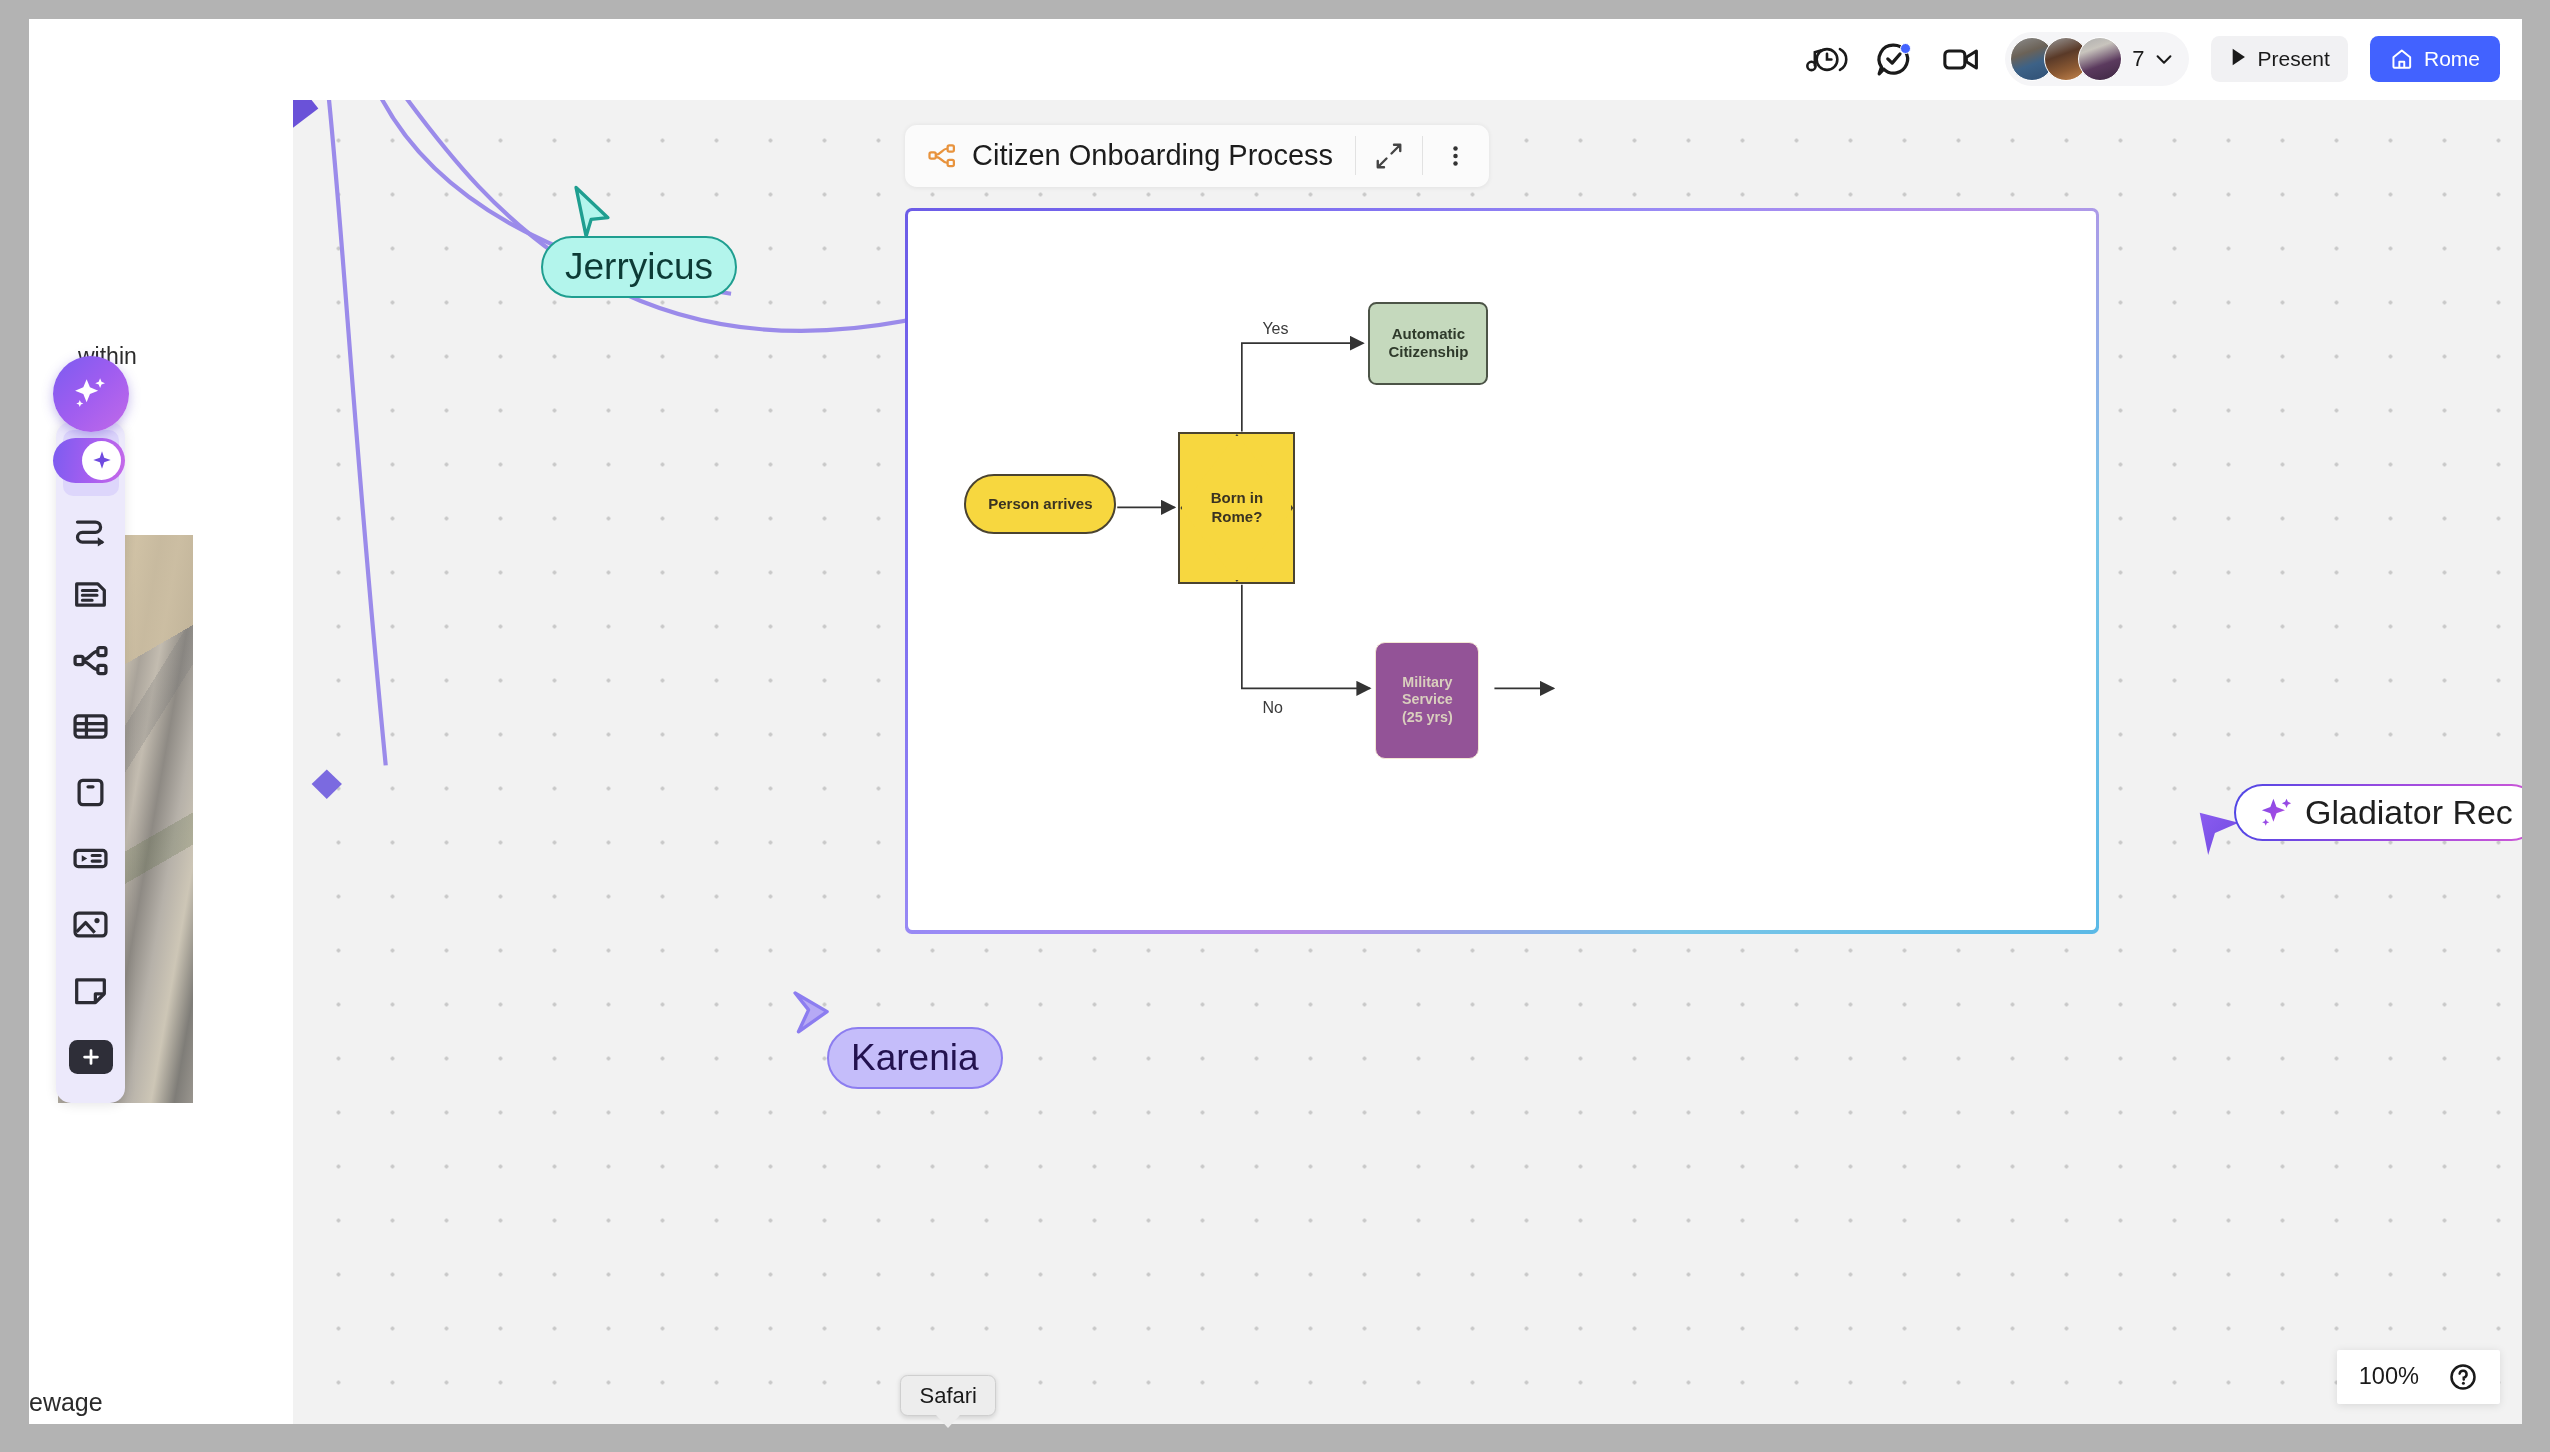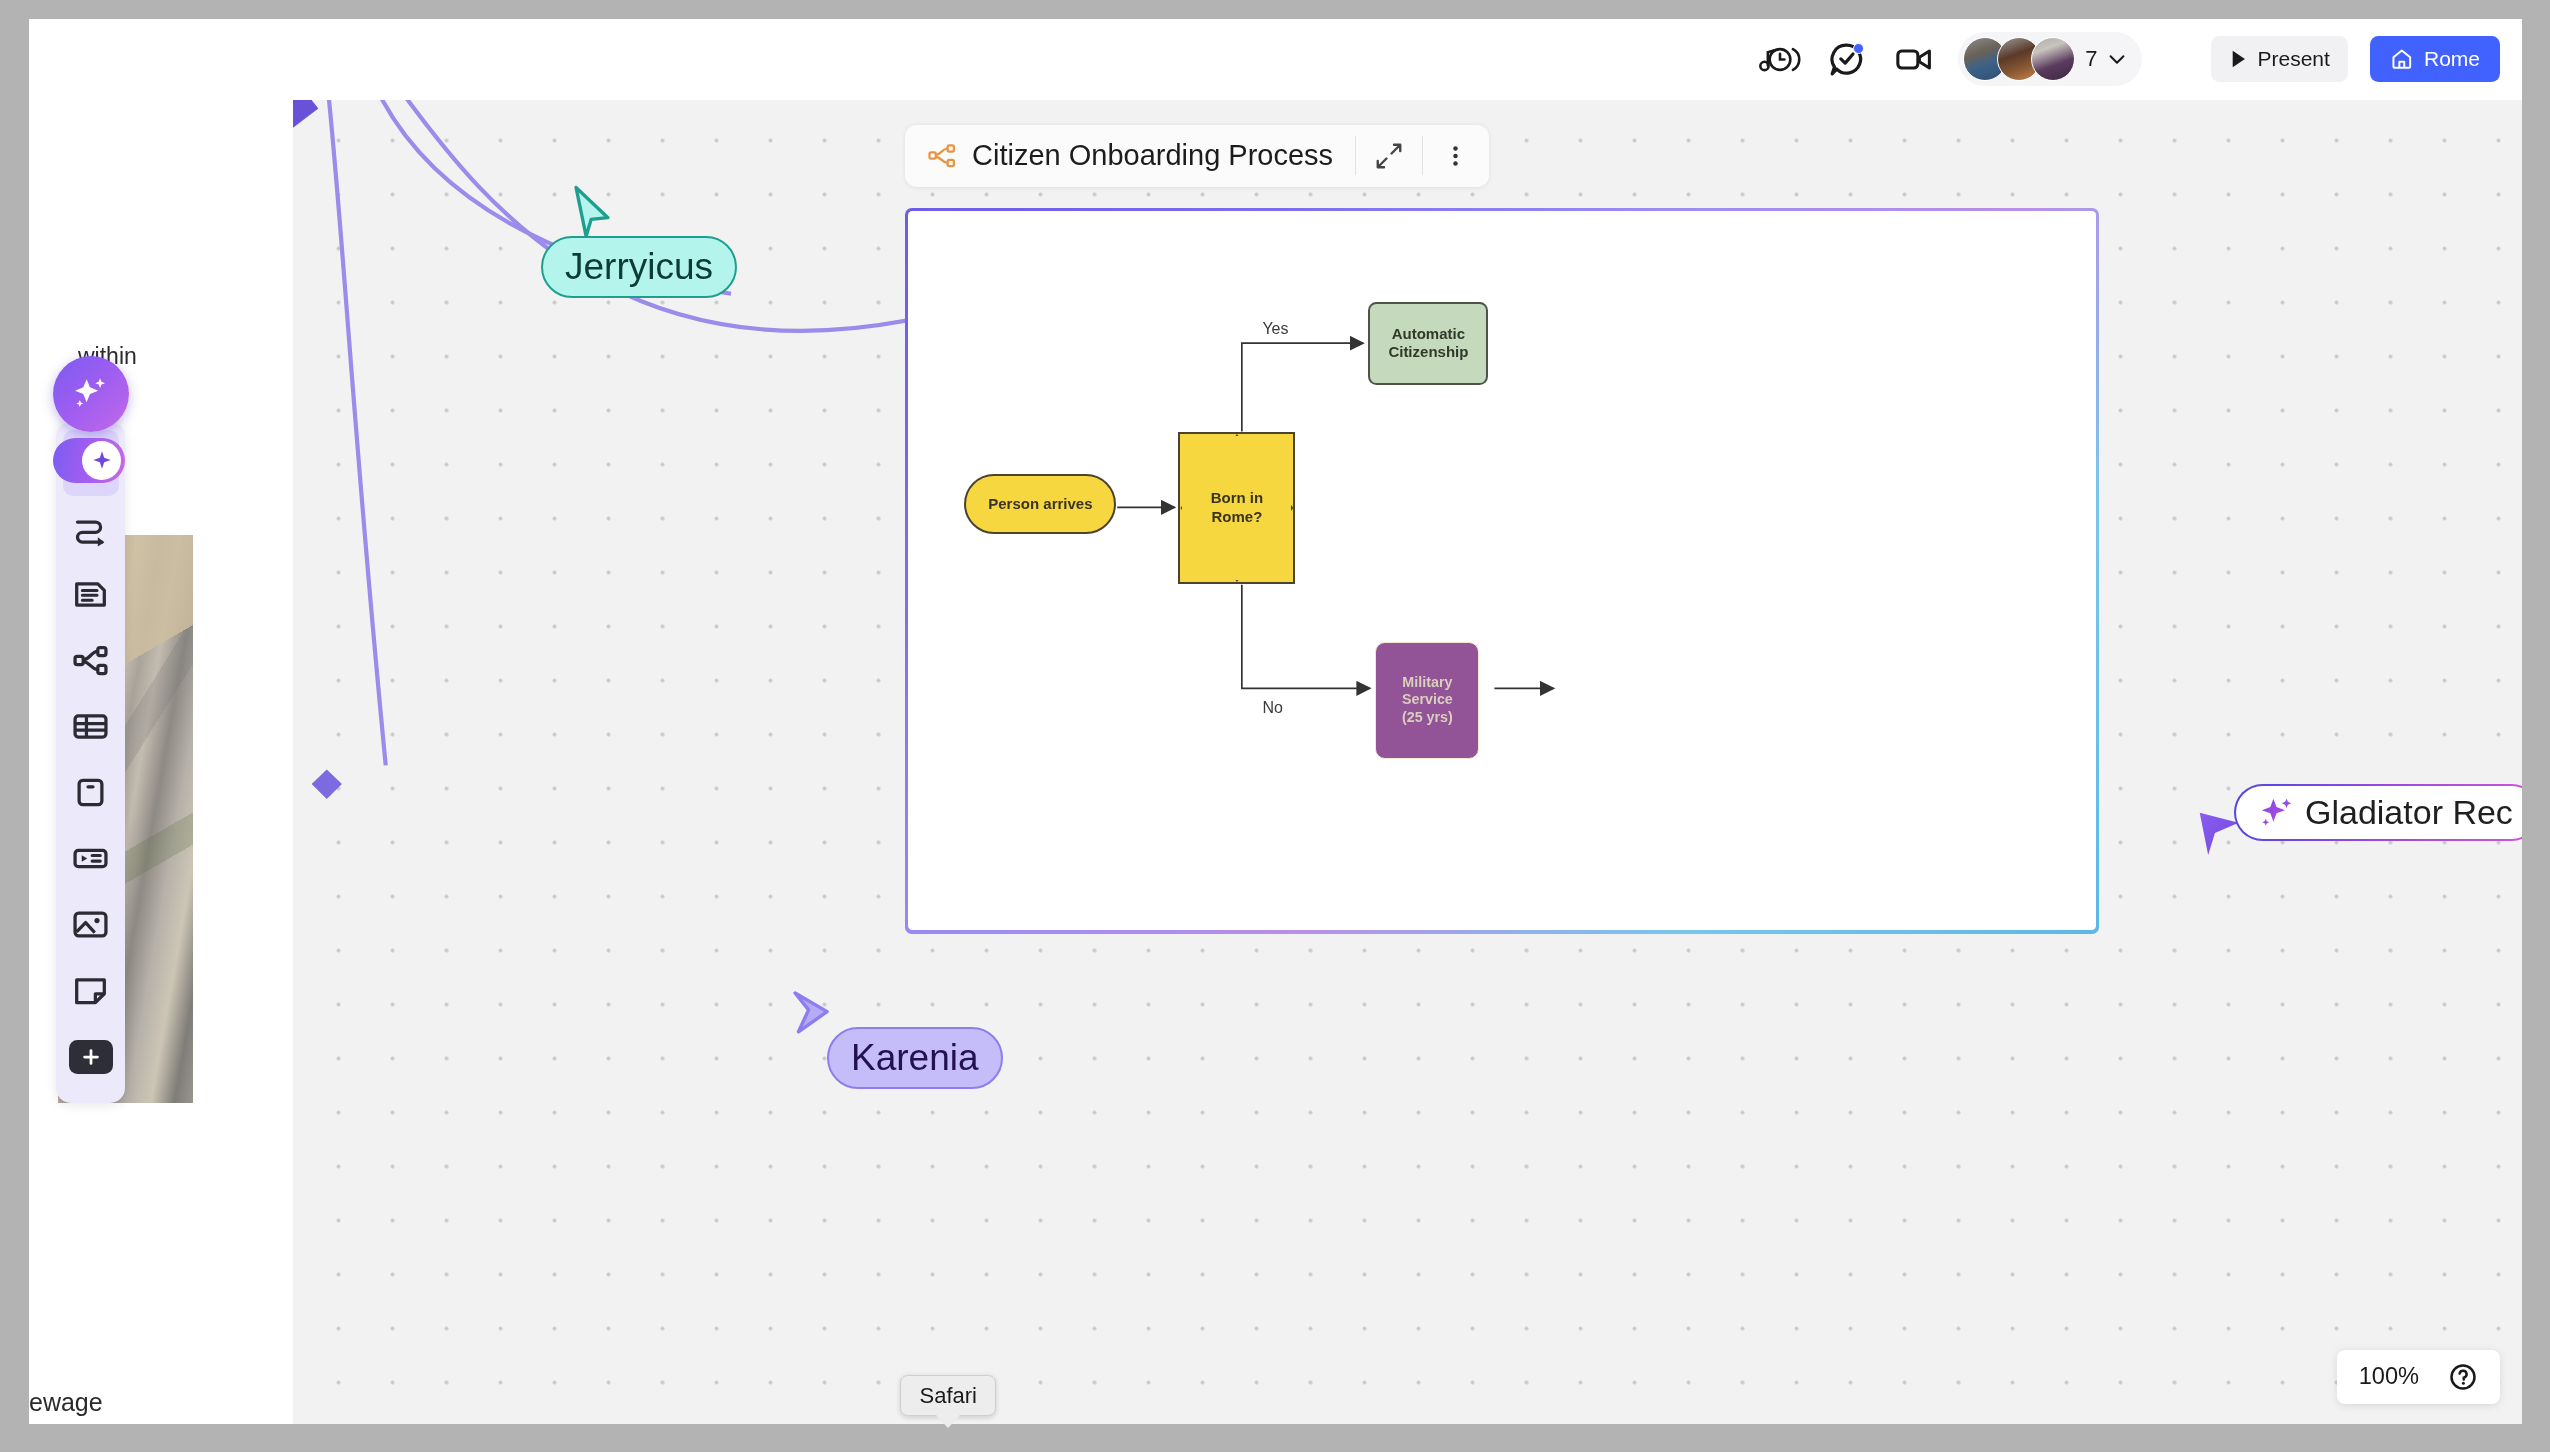--- a/index.html
+++ b/index.html
@@ -51,24 +51,23 @@
   .avatars{ display:flex; align-items:center; background:#f5f5f7; border-radius:34px;
             padding:5px 13.5px 5px 5px; gap:0; cursor:pointer;}
   .av{ width:44px;height:44px;border-radius:50%; border:1.7px solid #fff; margin-right:-10px;
        background-size:cover; background-position:center; overflow:hidden;}
   .av1{ background:linear-gradient(160deg,#8d8d8d 0%,#6b6257 35%,#3d6287 60%,#2f4f74 100%);}
   .av2{ background:linear-gradient(160deg,#9c9c9c 0%,#5a3a28 40%,#8c5a33 70%,#c9884f 100%);}
   .av3{ background:linear-gradient(160deg,#adadad 0%,#c8c4bd 28%,#5b3a5e 62%,#3d2742 100%);}
   .count{ margin-left:20px; font-size:22px; color:#1a1a1a;}
   .chev{ margin-left:8.4px; }
   .btn-present{
-    display:flex;align-items:center;gap:10px; background:#f1f1f3; border:none;
+    display:flex;align-items:flex-start;gap:10px; background:#f1f1f3; border:none;
     border-radius:8.4px; padding:11px 18.5px; font-size:21px; color:#1a1a1a; cursor:pointer;
     font-family:"Liberation Sans", sans-serif;
-    margin-left:47px;
   }
   .btn-share{
     display:flex;align-items:center;gap:10px; background:#4262ff; border:none;
     border-radius:8.4px; padding:11px 20px; font-size:21px; color:#fff; cursor:pointer;
     font-family:"Liberation Sans", sans-serif;
   }
 
   
   #canvas{
     position:absolute; left:264px; top:81px; right:0; bottom:0;
@@ -209,21 +208,21 @@
   }
   #dock-tip::after{
     content:""; position:absolute; left:50%; bottom:-12.6px; transform:translateX(-50%);
     border-left:12.6px solid transparent; border-right:12.6px solid transparent;
     border-top:13.5px solid #ededed;
   }
 
   
   #zoom-widget{
     position:absolute; right:22px; bottom:20px; z-index:70;
-    background:#fff; border-radius:8px; padding:11.8px 22px;
+    background:#fff; border-radius:2px; padding:11.8px 22px;
     display:flex; align-items:center; gap:29px;
     box-shadow:0 1.7px 8.4px rgba(0,0,0,.10);
   }
   #zoom-widget .zval{ font-size:23.6px; color:#1a1a1a; }
 
   
   #ghost-sewage{ position:absolute; left:0px; top:1369px; font-size:25px; color:#2b2b2b; z-index:22;}
 </style>
 </head>
 <body>

